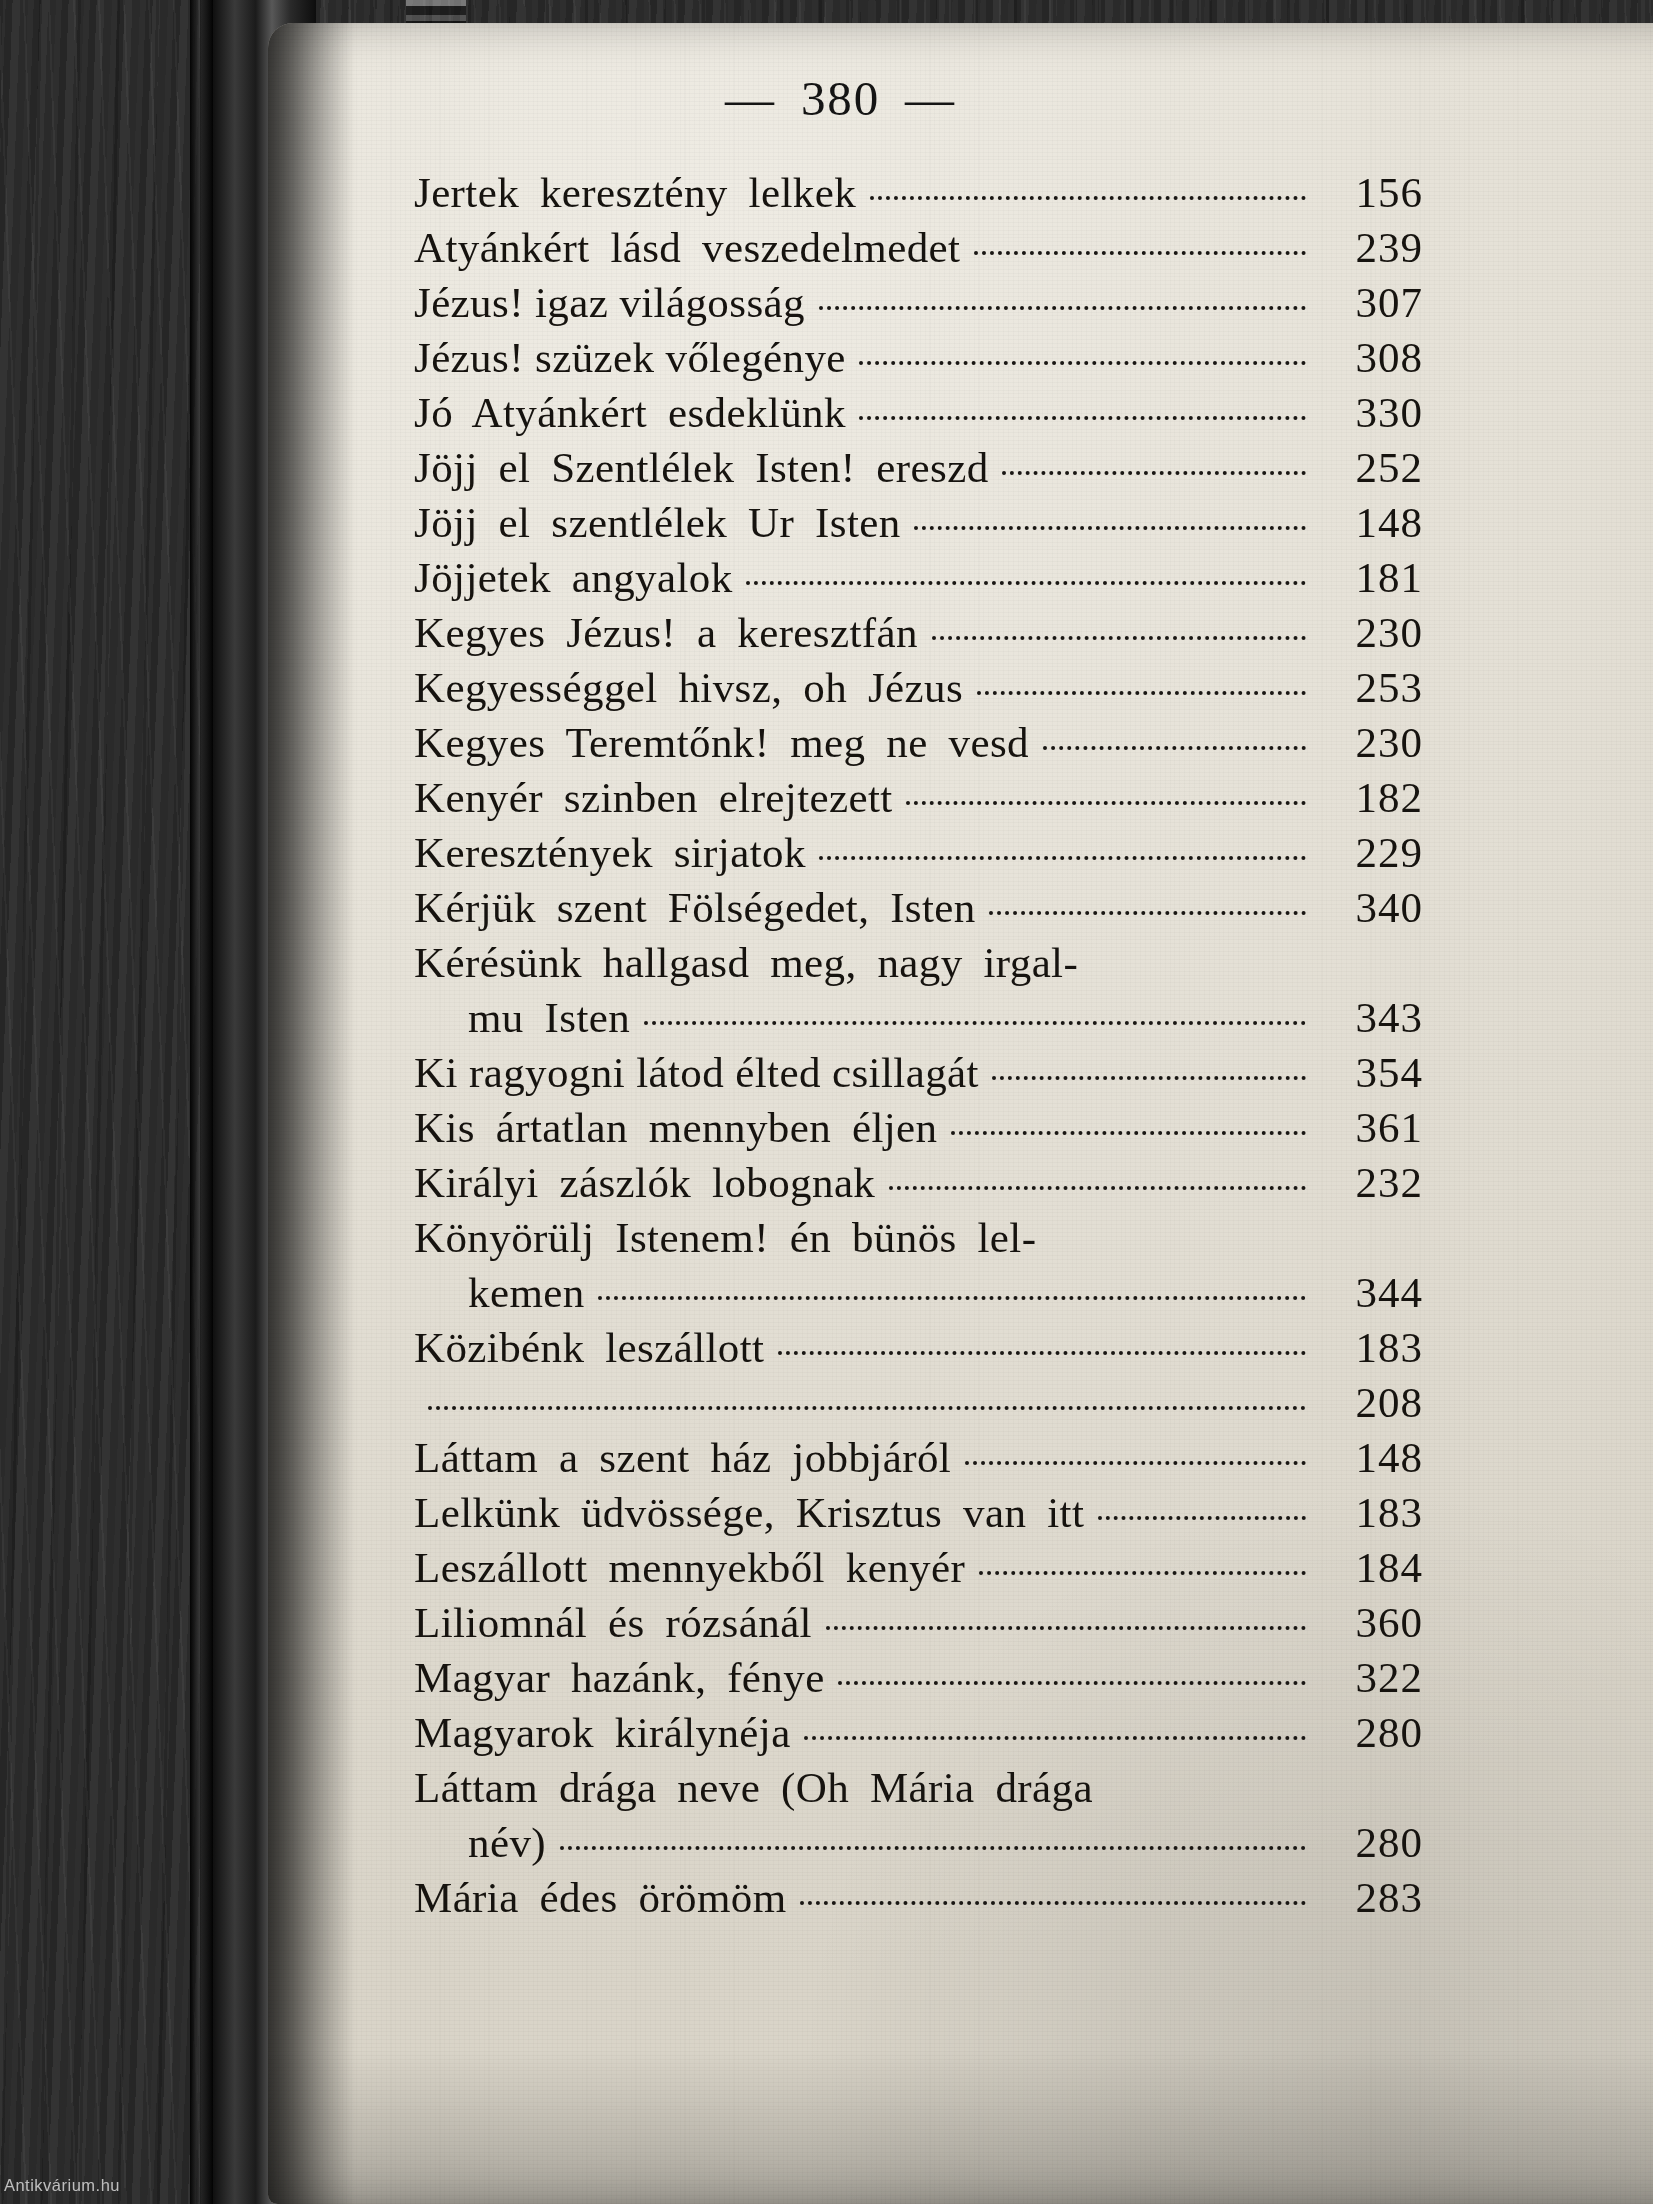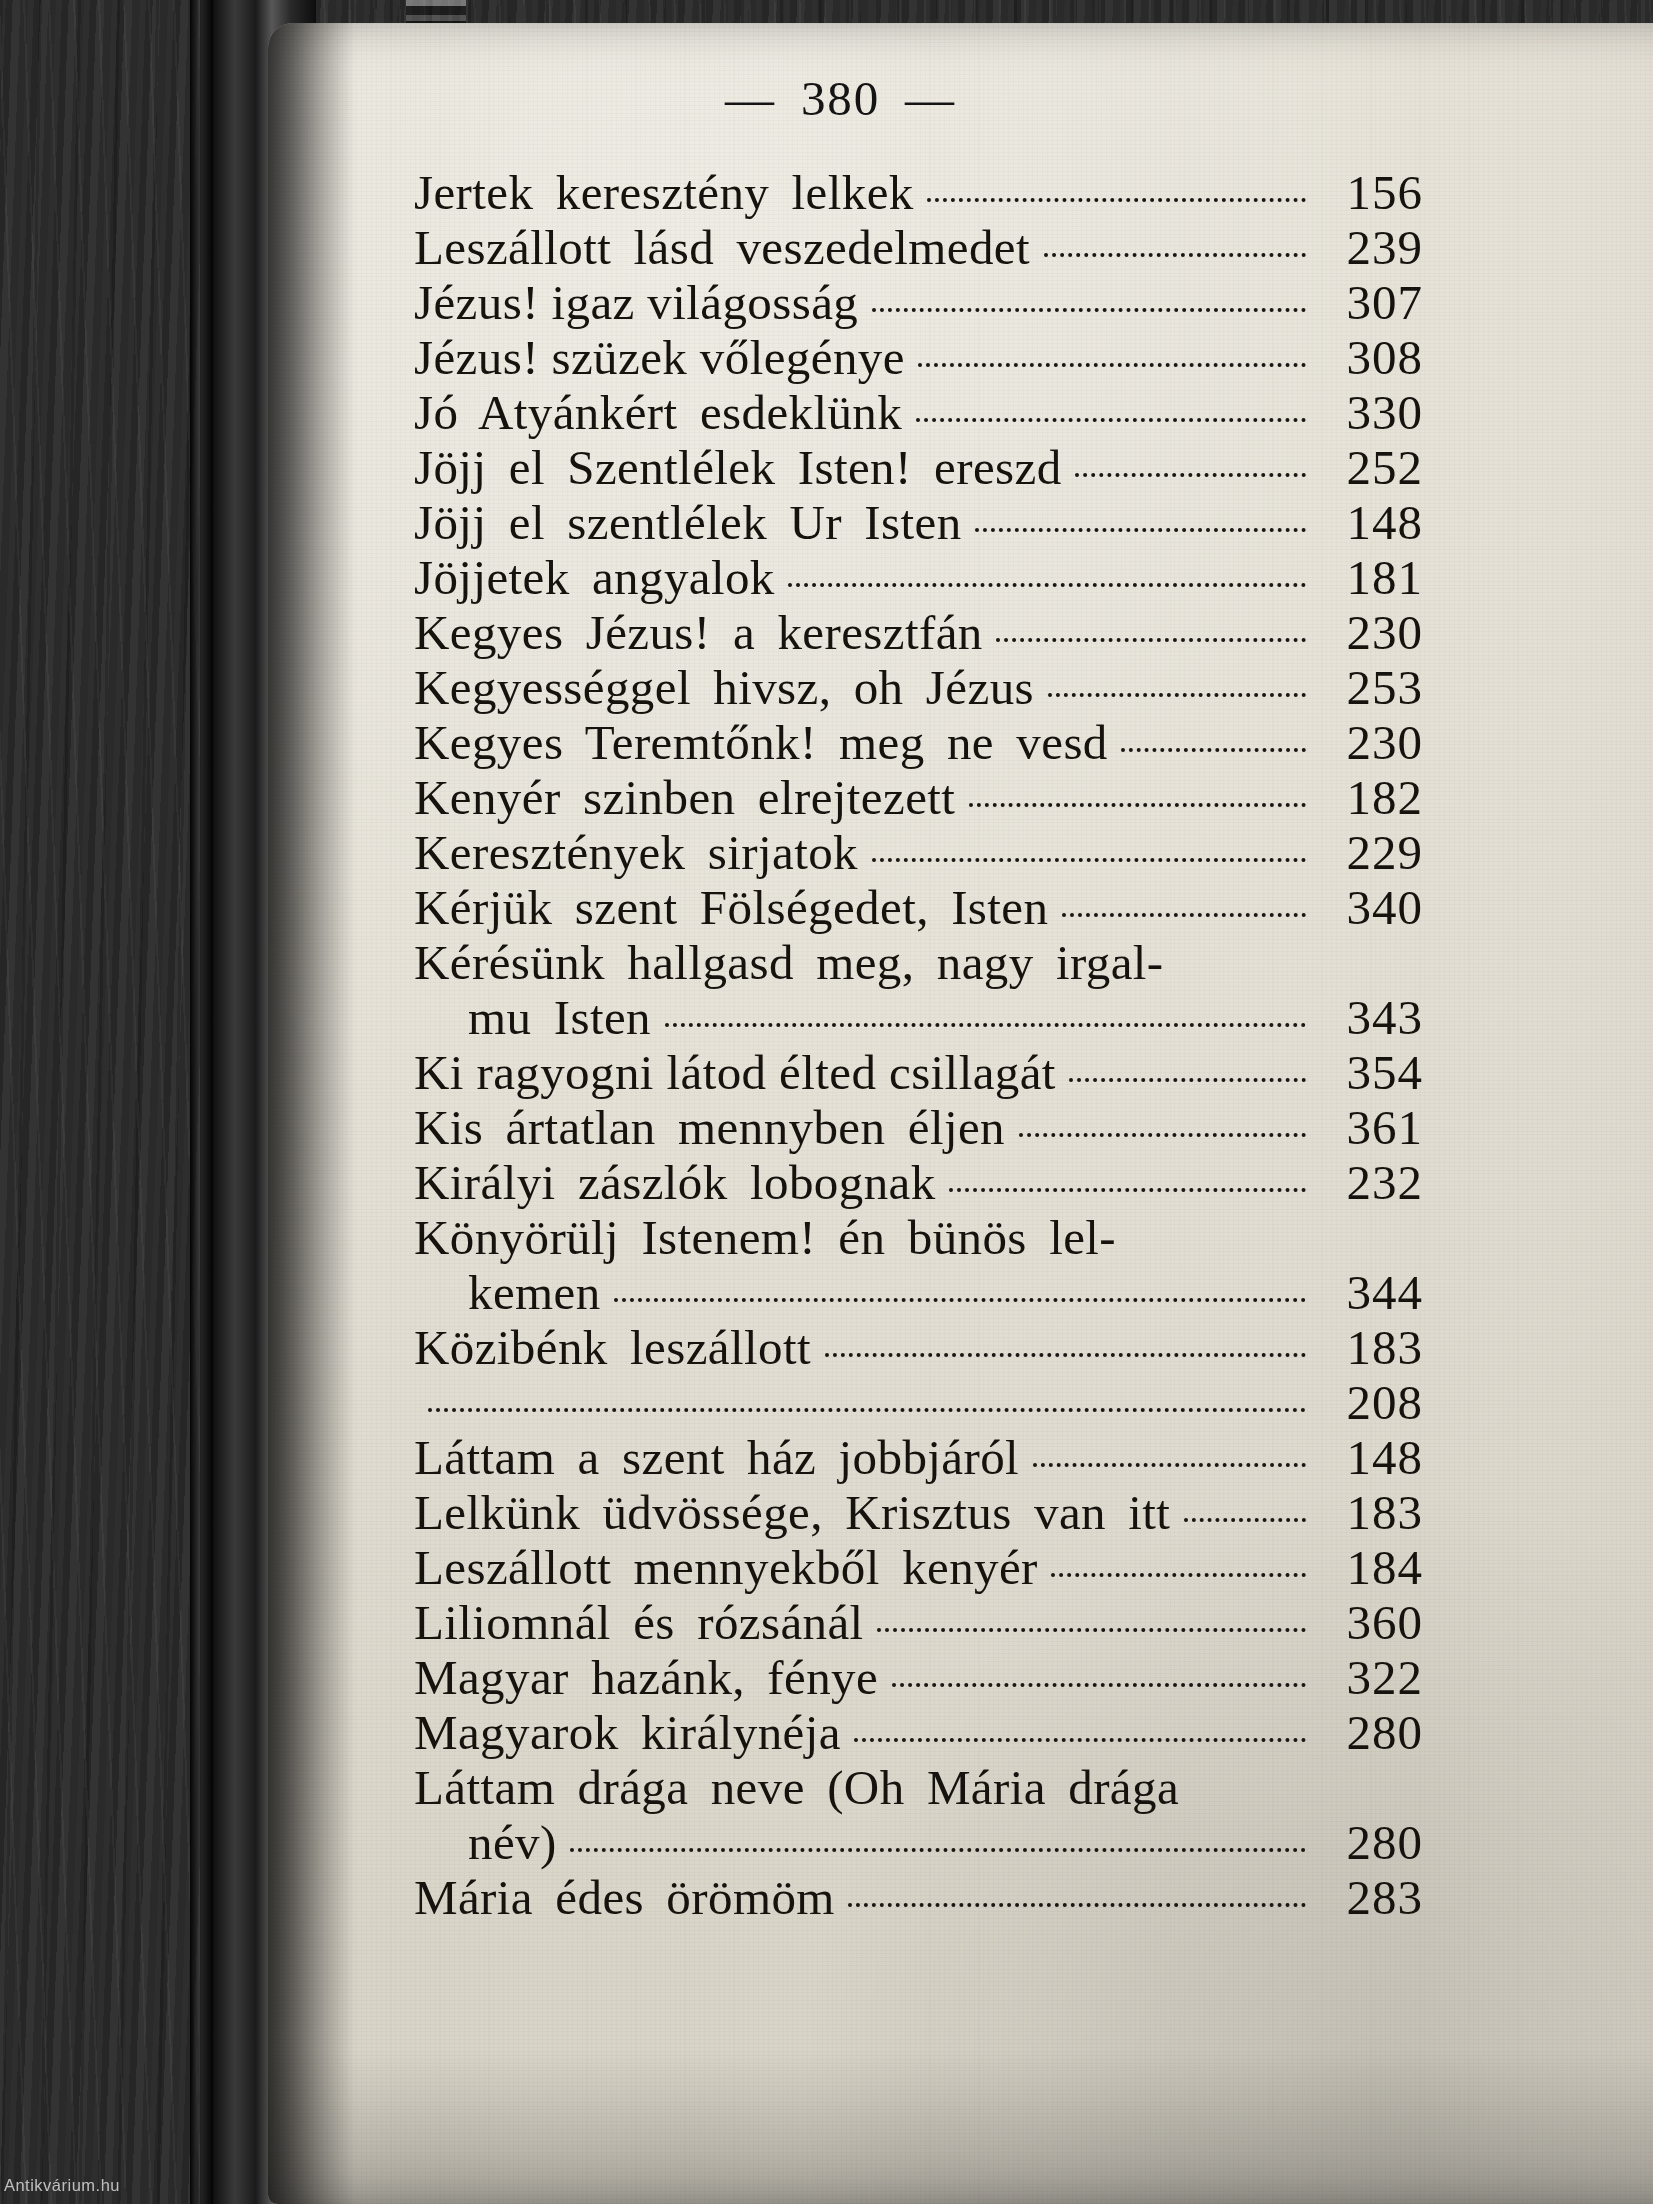--- a/index.html
+++ b/index.html
@@ -133,21 +133,21 @@
   .index {
     position: absolute;
     left: 146px;
     top: 142px;
     width: 1009px;
   }
   .entry {
     position: relative;
     display: flex;
     align-items: baseline;
-    font-size: 49px;
+    font-size: 43px;
     line-height: 55px;
     color: #16130f;
     white-space: nowrap;
     letter-spacing: 0.4px;
   }
   .entry .title {
     flex: 0 1 auto;
     overflow: hidden;
   }
   .entry .title.spread {
@@ -204,21 +204,21 @@
       <span class="dash">—</span><span>380</span><span class="dash">—</span>
     </div>
 
     <div class="index" id="index-list">
         <div class="entry">
           <span class="title spread">Jertek keresztény lelkek</span>
           <span class="leader"></span>
           <span class="pageno">156</span>
         </div>
         <div class="entry">
-          <span class="title spread">Leszállott lásd veszedelmedet</span>
+          <span class="title spread">Atyánkért lásd veszedelmedet</span>
           <span class="leader"></span>
           <span class="pageno">239</span>
         </div>
         <div class="entry">
           <span class="title">Jézus! igaz világosság</span>
           <span class="leader"></span>
           <span class="pageno">307</span>
         </div>
         <div class="entry">
           <span class="title">Jézus! szüzek vőlegénye</span>

